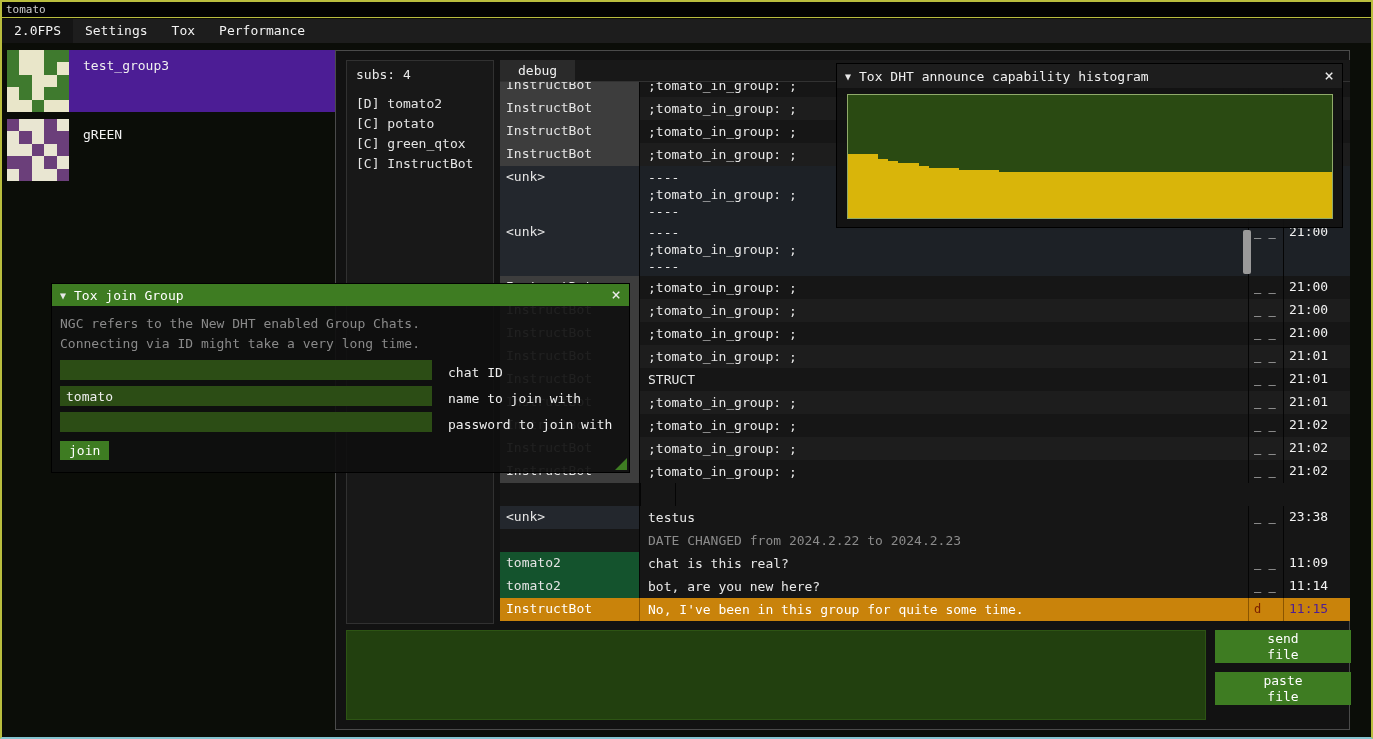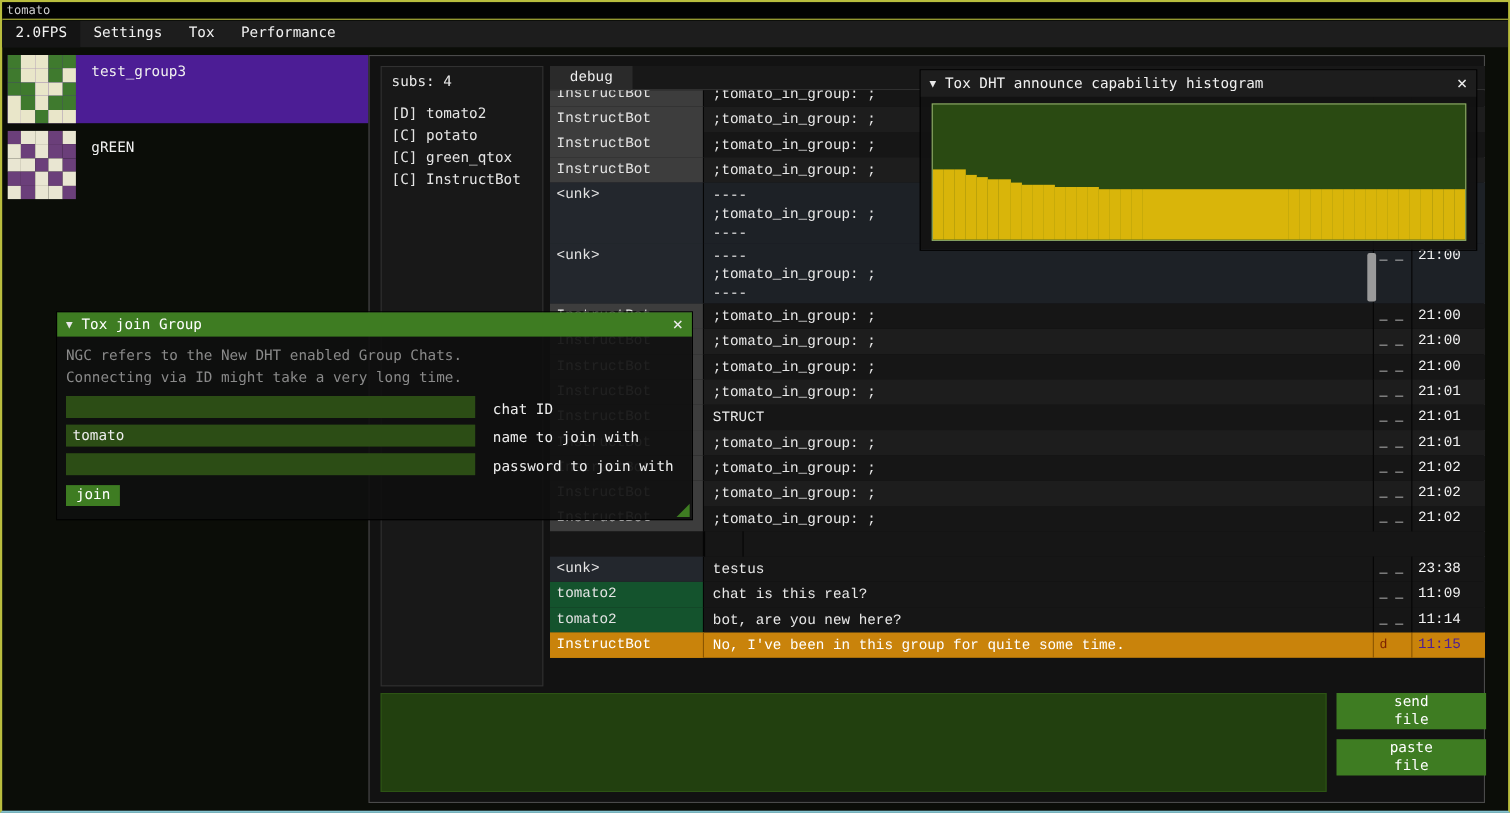--- a/index.html
+++ b/index.html
@@ -24,21 +24,21 @@
   .avatar { width:62px; height:62px; flex:none; display:grid;
     grid-template-columns:repeat(5,1fr); grid-template-rows:repeat(5,1fr); }
   .group-name { padding:8px 0 0 14px; color:#f0f0f0; }
   
   .main-window { position:absolute; left:333px; top:48px; width:1015px; height:680px;
     background:#121212; border:1px solid #4a4a4a; }
   .subs-panel { position:absolute; left:10px; top:9px; width:148px; height:564px;
     background:#181818; border:1px solid #313131; padding:6px 9px; }
   .subs-header { margin-bottom:12px; }
   .sub-item { line-height:20px; color:#e4e4e4; }
-  .chat-area { position:absolute; left:164px; top:9px; width:850px; height:564px; overflow:hidden;font-family:Liberation Mono, monospace; }
+  .chat-area { position:absolute; left:164px; top:9px; width:850px; height:564px; overflow:hidden; }
   .tab-bar { position:absolute; left:0; top:0; right:0; height:22px; background:#181818;
     border-bottom:1px solid #323232; display:flex; }
   .tab { background:#2a2a2a; padding:3px 18px; color:#f0f0f0; }
   .rows { position:absolute; left:0; top:22px; right:0; bottom:0; overflow:hidden; }
   .chat-row { display:flex; height:23px; background:#161616; }
   .chat-row:first-child { margin-top:-8px; }
   .chat-row.alt { background:#1d1d1d; }
   .col { padding:3px 6px; overflow:hidden; white-space:nowrap; }
   .col.name { width:140px; flex:none; background:#3d3d3d; border-right:1px solid #050505; color:#e4e4e4; }
   .col.msg { flex:1; padding-left:8px; white-space:pre-line; line-height:17px; }
@@ -281,20 +281,26 @@
     <div class="col name"></div>
     <div class="col flags"></div>
     <div class="col time"></div>
   </div>
           <div class="chat-row v-unkline">
     <div class="col name">&lt;unk&gt;</div>
     <div class="col msg">testus</div>
     <div class="col flags">_ _</div>
     <div class="col time">23:38</div>
   </div>
+          <div class="chat-row v-date">
+    <div class="col name"></div>
+    <div class="col msg">DATE CHANGED from 2024.2.22 to 2024.2.23</div>
+    <div class="col flags"></div>
+    <div class="col time"></div>
+  </div>
           <div class="chat-row v-self">
     <div class="col name">tomato2</div>
     <div class="col msg">chat is this real?</div>
     <div class="col flags">_ _</div>
     <div class="col time">11:09</div>
   </div>
           <div class="chat-row v-self">
     <div class="col name">tomato2</div>
     <div class="col msg">bot, are you new here?</div>
     <div class="col flags">_ _</div>

